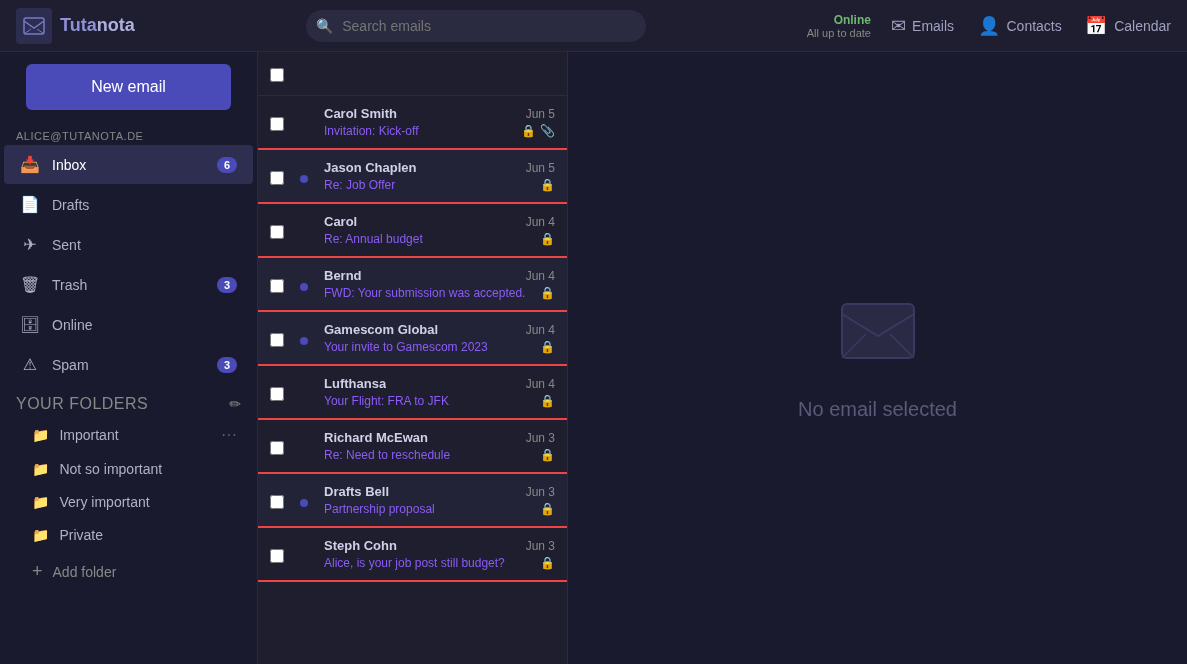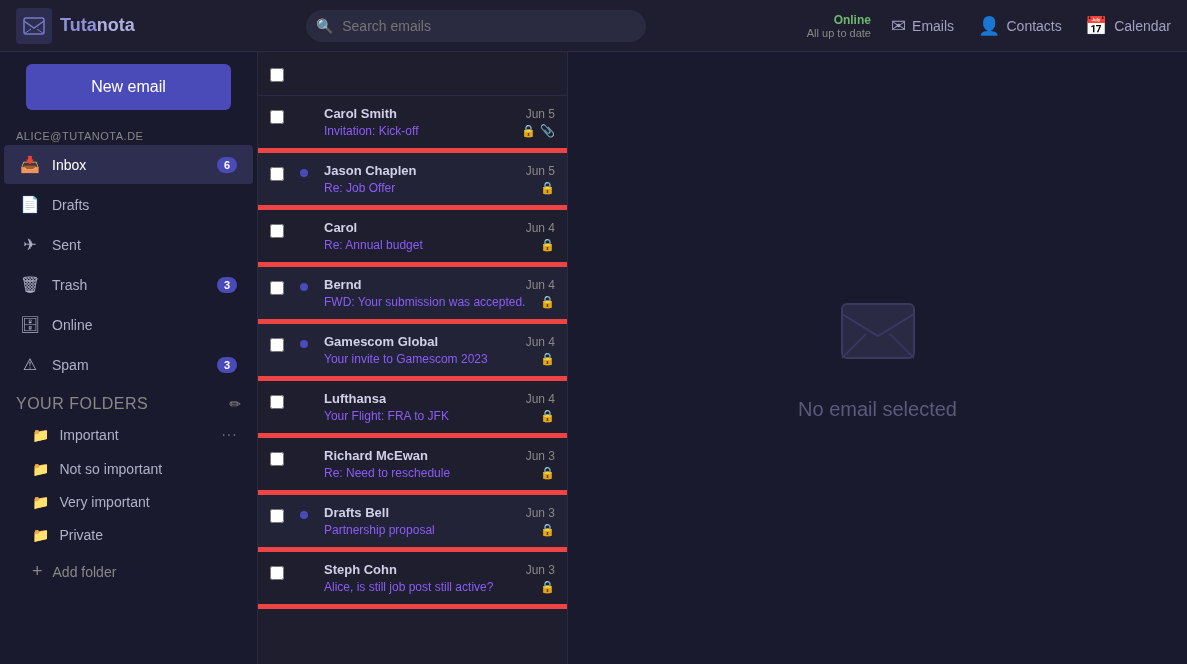--- a/index.html
+++ b/index.html
@@ -180,23 +180,23 @@
     }
     .email-list-header {
       padding: 8px 12px;
       border-bottom: 1px solid #2a2a40;
       display: flex;
       align-items: center;
       min-height: 44px;
     }
     .email-item {
       display: flex;
-      align-items: flex-start;
+      align-items: center;
       padding: 10px 12px;
-      border-bottom: 5px solid #ef4444;
+      border-bottom: 2px solid #ef4444;
       cursor: pointer;
       position: relative;
       gap: 16px;
     }
     .email-item.unread { background: #232338; }
     .email-checkbox {
       margin-top: 3px;
       width: 14px; height: 14px;
       accent-color: #4a4ab8;
       flex-shrink: 0;
@@ -527,21 +527,21 @@
   </div>
         <div class="email-item">
     <input type="checkbox" class="email-checkbox" style="margin-top: 4px; flex-shrink: 0;">
     <div class="email-dot invisible"></div>
     <div class="email-content">
       <div class="email-header-row">
         <span class="email-sender">Steph Cohn</span>
         <span class="email-date">Jun 3</span>
       </div>
       <div class="email-subject-row">
-        <span class="email-subject">Alice, is still job post still active?</span>
+        <span class="email-subject">Alice, is your job post still budget?</span>
         <span class="email-icons">
           <span>🔒</span>
 
         </span>
       </div>
     </div>
   </div>
       </div>
   </div>
 

